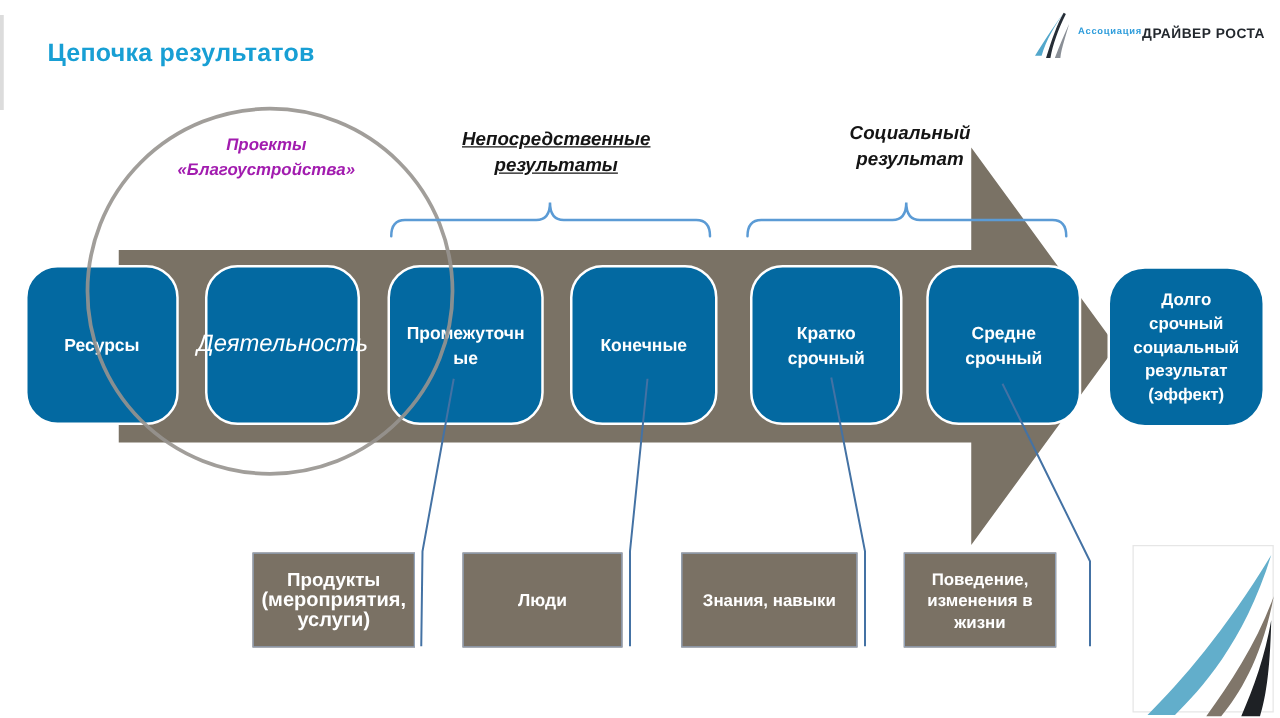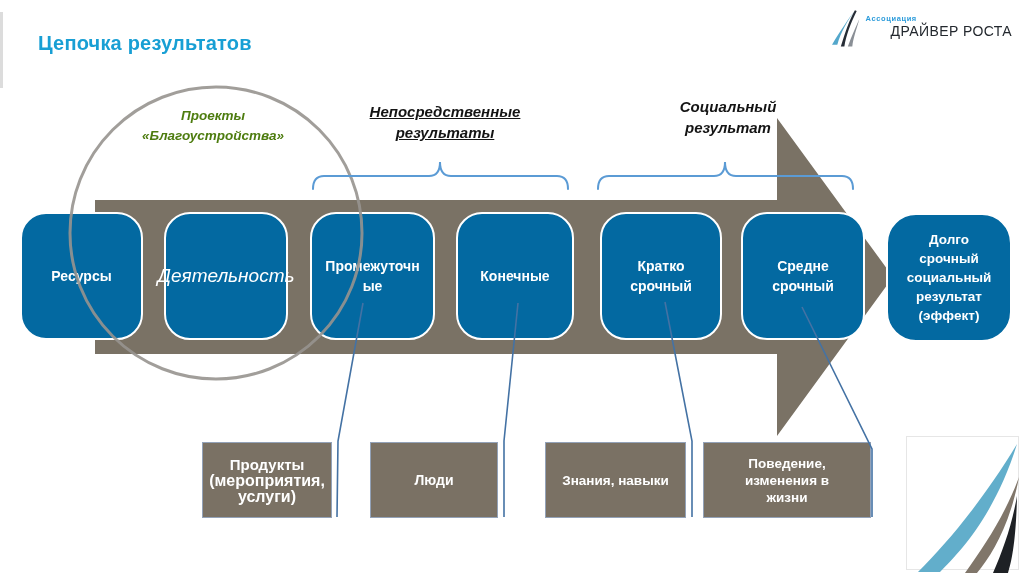--- a/index.html
+++ b/index.html
@@ -10,23 +10,23 @@
   svg.layer { position:absolute; left:0; top:0; pointer-events:none; }
   .layer-bg { z-index:1; }
   .layer-over { z-index:5; }
 
   .slide-title {
     position:absolute; left:38px; top:32px; z-index:6;
     font-size:20px; font-weight:bold; color:#189FD4; letter-spacing:0.2px;
   }
 
   .logo { position:absolute; right:12px; top:7px; z-index:6; display:flex; align-items:center; gap:4px; }
-  .logo-text { display:flex; flex-direction:column; line-height:1.15; }
+  .logo-text { display:flex; line-height:1.15; }
   .logo-org  { color:#2D9CDB; font-size:7.5px; font-weight:bold; letter-spacing:0.6px; }
-  .logo-name { color:#23282E; font-size:14px; font-weight:normal; letter-spacing:0.4px;margin-left:25px; }
+  .logo-name { color:#23282E; font-size:11px; font-weight:bold; letter-spacing:0.4px; }
 
   .edge-strip { position:absolute; left:0; top:12px; width:3px; height:76px; background:#DCDCDC; z-index:2; }
 
   .chain-box {
     position:absolute; top:212px; height:128px; box-sizing:border-box; z-index:3;
     background:#0369a1; border:2px solid #ffffff; border-radius:26px;
     display:flex; align-items:center; justify-content:center; text-align:center;
     color:#ffffff; font-weight:bold; font-size:14px; line-height:20px; white-space:pre-line;
   }
   .chain-box.italic { font-style:italic; font-weight:normal; font-size:19px; }
@@ -40,21 +40,21 @@
   }
   .out-title { font-size:14px; line-height:17px; white-space:pre-line; }
   .out-sub   { font-size:16px; line-height:16px; white-space:pre-line; }
 
   .bracket-label {
     position:absolute; z-index:6; text-align:center; white-space:pre-line;
     color:#141414; font-weight:bold; font-style:italic; font-size:15px; line-height:21px;
   }
   .circle-label {
     position:absolute; left:103px; top:106px; width:220px; z-index:6; text-align:center;
-    color:#4d7c0f; font-weight:bold; font-style:italic; font-size:13.5px; line-height:20px;
+    color:#a21caf; font-weight:bold; font-style:italic; font-size:13.5px; line-height:20px;
     white-space:pre-line;
   }
 </style>
 </head>
 <body>
 
 <div class="slide">
 
   <svg class="layer layer-bg" width="1024" height="574" viewBox="0 0 1024 574">
     <polygon points="95,200 777,200 777,118 893,277 777,436 777,354 95,354" fill="#7A7265"></polygon>
@@ -116,21 +116,21 @@
     <span class="out-title" style="font-size:15px;">Продукты</span>
     <span class="out-sub">(мероприятия,
 услуги)</span>
   </div>
   <div class="out-box" style="left:370px; width:128px;">
     <span class="out-title">Люди</span>
   </div>
   <div class="out-box" style="left:545px; width:141px;">
     <span class="out-title" style="font-size:13.5px;">Знания, навыки</span>
   </div>
-  <div class="out-box" style="left:703px; width:168px;">
+  <div class="out-box" style="left:723px; width:122px;">
     <span class="out-title" style="font-size:13.5px;">Поведение,
 изменения в
 жизни</span>
   </div>
 
   <svg class="layer layer-over" width="1024" height="574" viewBox="0 0 1024 574">
 
     <circle cx="216" cy="233" r="146" fill="none" stroke="#97948F" stroke-width="3" opacity="0.9"></circle>
 
     <path d="M 313,189 Q 313,176 324,176 L 429,176 Q 440,176 440,162 Q 440,176 451,176 L 557,176 Q 568,176 568,189" fill="none" stroke="#5B9BD5" stroke-width="2" stroke-linecap="round"></path>

